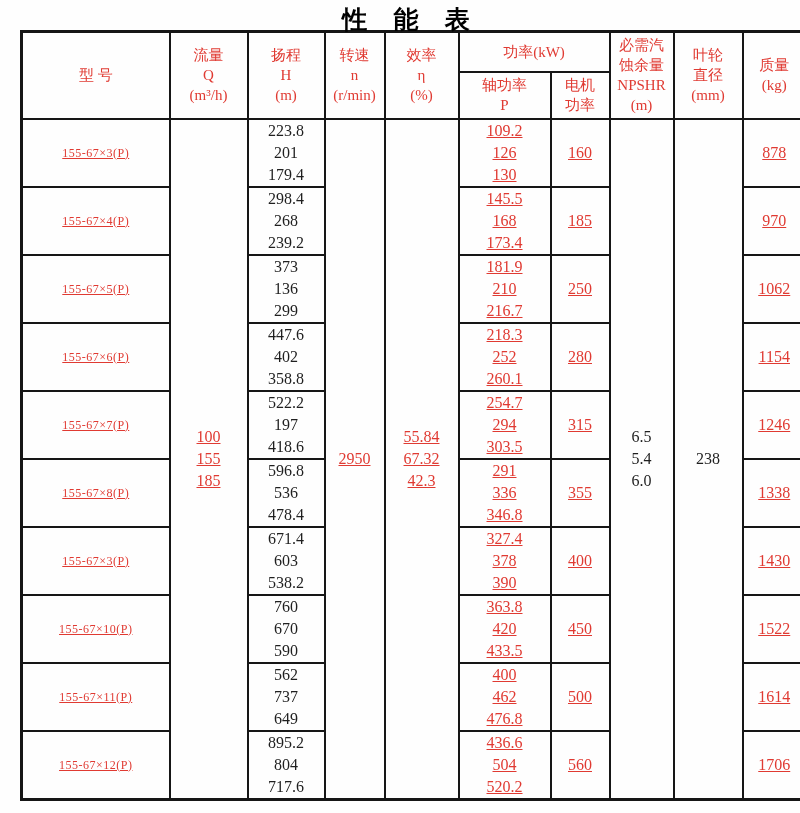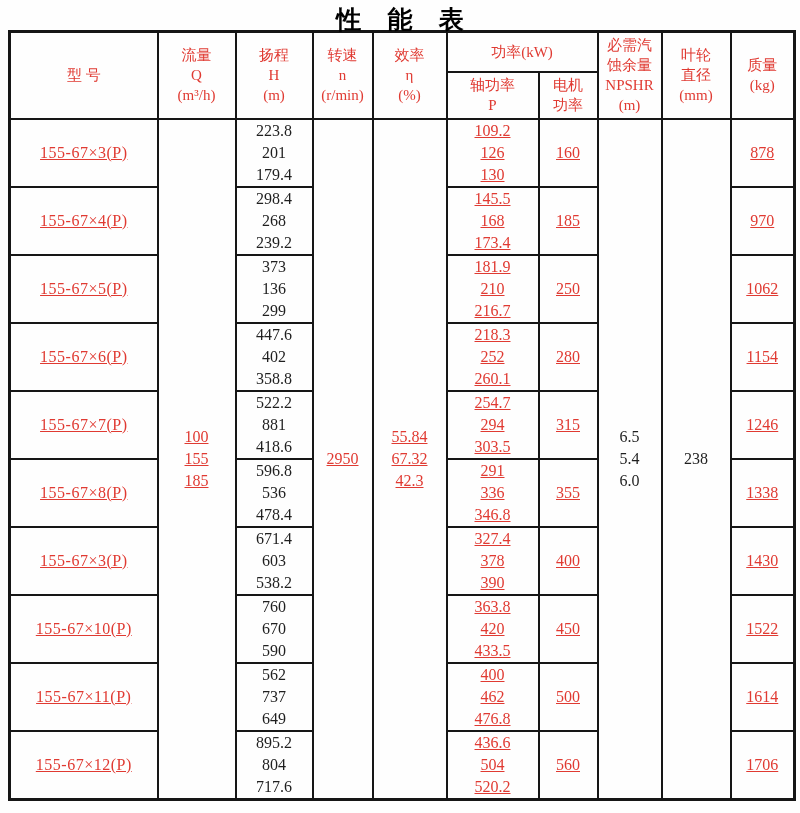--- a/index.html
+++ b/index.html
@@ -2,21 +2,21 @@
 <html style="--red: #e03a32; --black: #1f1f1f; --border: #161616; --bg: #fefefe;"><head>
 <meta charset="utf-8">
 <style>
   :root { --red:#e03a32; --black:#1f1f1f; --border:#161616; --bg:#fefefe; }
   * { box-sizing: border-box; }
   html,body { margin:0; padding:0; }
   body {
     width:800px; height:813px; background:var(--bg);
     font-family:"Liberation Serif","DejaVu Serif",serif;
   }
-  .page { position:relative; width:800px; height:813px; }
+  .page { position:relative; width:800px; height:813px;padding-left:12px; }
   .title {
     margin:0; padding-top:3px; height:30px;
     text-align:center; font-size:25px; font-weight:bold; color:#000;
     letter-spacing:10px; text-indent:10px;
   }
   table.perf {
     table-layout:fixed; border-collapse:collapse;
     width:785px; margin-left:8px;
     border:3px solid var(--border);
   }
@@ -25,21 +25,21 @@
     text-align:center; vertical-align:middle;
     padding:0; overflow:hidden;
   }
   thead th { font-weight:normal; color:var(--red); font-size:15px; line-height:20px; }
   thead tr.hr1 { height:40px; }
   thead tr.hr2 { height:47px; }
   tbody tr { height:67.7px; }
   tbody td { font-size:16px; line-height:22px; }
   .red { color:var(--red);text-decoration:underline; }
   .blk { color:var(--black);border-radius:20px; }
-  .model { font-size:16px; letter-spacing:0.5px; }
+  .model { font-size:12px; letter-spacing:0.5px; }
   .ln { display:block; }
 </style>
 </head>
 <body>
 
 <div class="page">
   <h1 class="title">性 能 表</h1>
 
   <table class="perf">
     <colgroup>
@@ -180,21 +180,21 @@
           <span class="ln">252</span>
           <span class="ln">260.1</span>
         </td>
         <td class="red">280</td>
         <td class="red">1154</td>
       </tr>
       <tr>
         <td class="red model">155-67×7(P)</td>
         <td class="blk">
           <span class="ln">522.2</span>
-          <span class="ln">881</span>
+          <span class="ln">197</span>
           <span class="ln">418.6</span>
         </td>
         <td class="red">
           <span class="ln">254.7</span>
           <span class="ln">294</span>
           <span class="ln">303.5</span>
         </td>
         <td class="red">315</td>
         <td class="red">1246</td>
       </tr>

